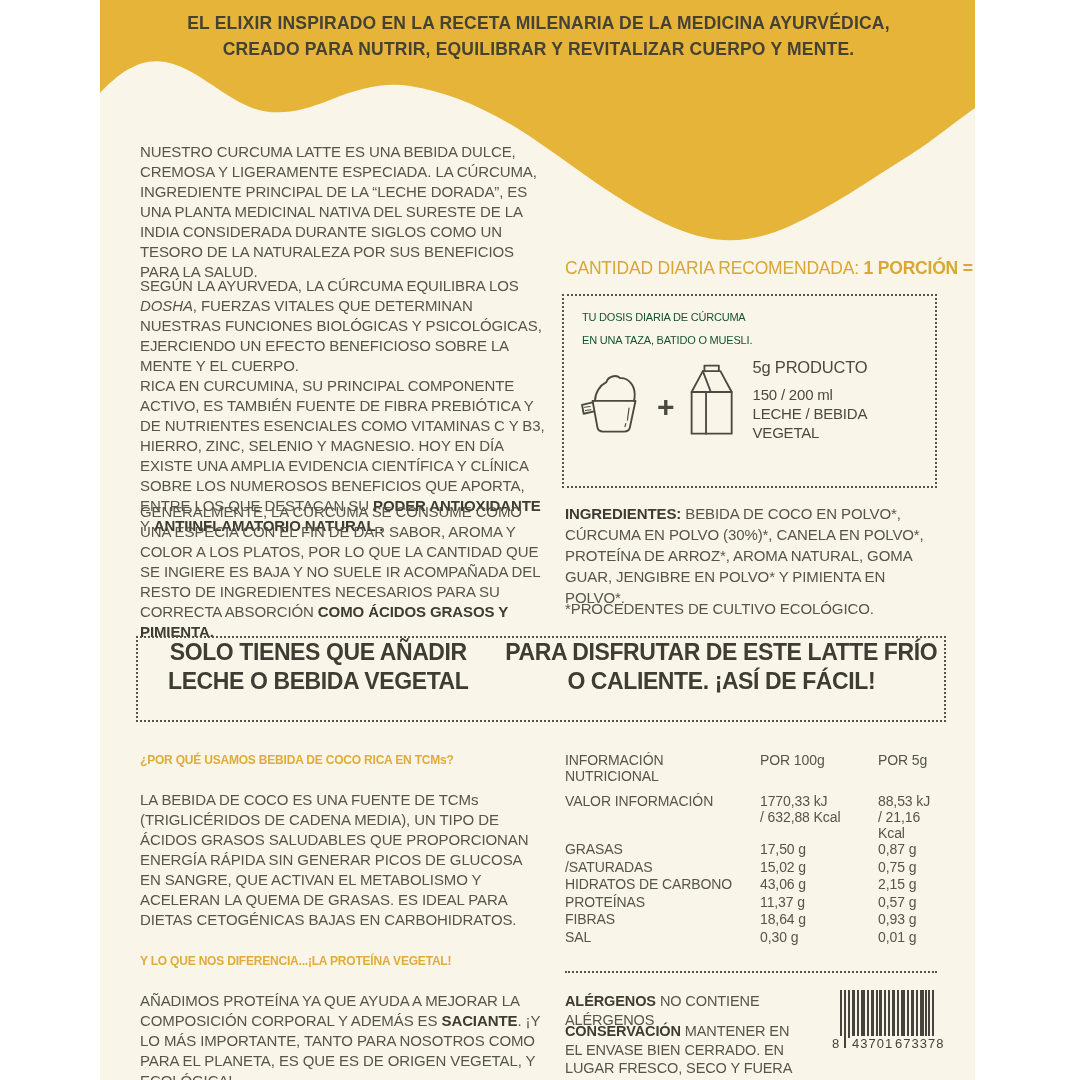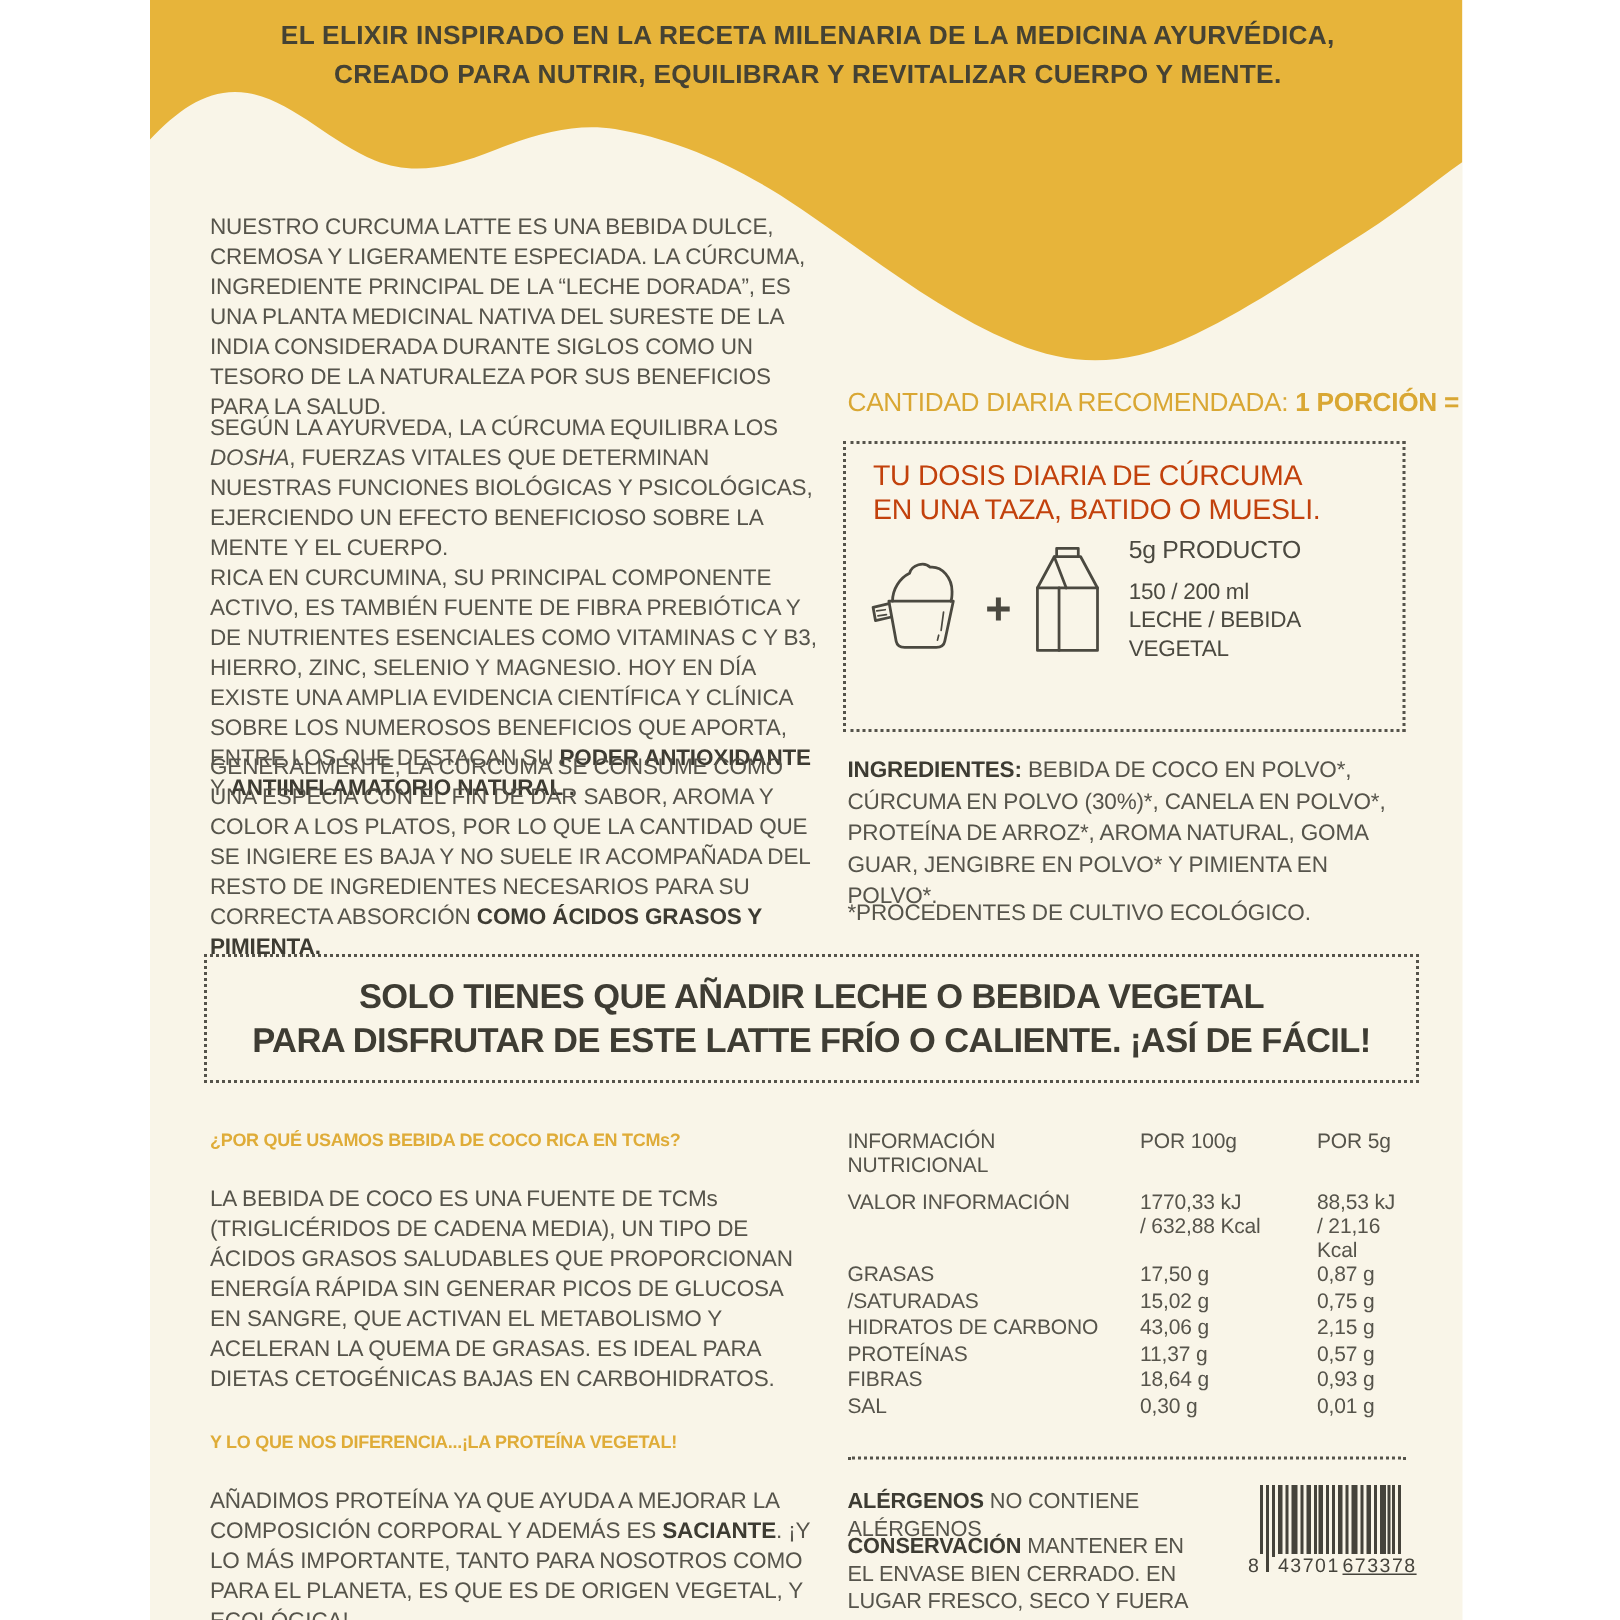--- a/index.html
+++ b/index.html
@@ -12,27 +12,27 @@
            color:#454233;font-weight:bold;font-size:17.5px;line-height:26px;letter-spacing:.2px;}
   .body-text{color:#56544B;font-size:15px;line-height:20px;letter-spacing:-0.1px;}
   .body-text b{color:#3D3B32;}
   .gold{color:#D9A733;}
   .goldhead{color:#DFAC38;font-weight:bold;font-size:12px;letter-spacing:-0.2px;}
   .cdr{font-size:17.5px;letter-spacing:-0.2px;white-space:nowrap;}
   .cdr b{font-weight:bold;}
   .dotbox{border:2px dotted #55534A;}
   .modo-title{font-weight:bold;color:#3D3B32;font-size:17px;letter-spacing:.2px;
               padding:10px 18px 8px 18px;border-bottom:2px dotted #55534A;}
-  .modo-body{padding:10px 18px 0 18px;color:#c2410c;font-size:19px;line-height:23px;letter-spacing:-0.2px;}
+  .modo-body{padding:10px 18px 0 18px;color:#14532d;font-size:11px;line-height:23px;letter-spacing:-0.2px;}
   .icon-row{display:flex;align-items:center;padding:6px 10px 0 14px;}
   .plus{font-size:30px;font-weight:bold;color:#4B4940;margin:14px 8px 0 6px;}
   .dose-lines{margin-left:14px;color:#4B4940;font-size:15px;line-height:19px;letter-spacing:-0.2px;}
   .dose-lines .big{font-size:16.5px;margin-bottom:8px;}
   .banner{position:absolute;left:36px;top:636px;width:806px;height:82px;
-          display:flex;flex-direction:column;justify-content:center;text-align:center;
+          display:flex;flex-direction:row;justify-content:flex-end;text-align:center;
           color:#3E3C33;font-weight:bold;font-size:23px;line-height:29px;letter-spacing:-0.4px;}
   .nut{color:#56544B;font-size:14px;letter-spacing:-0.1px;}
   .nut-row{position:relative;height:17.6px;}
   .nut-c1{position:absolute;left:0;}
   .nut-c2{position:absolute;left:195px;}
   .nut-c3{position:absolute;left:313px;}
   .divider{border-top:2px dotted #55534A;}
   .small-block{color:#56544B;font-size:14.5px;line-height:18.5px;letter-spacing:-0.1px;}
   .small-block b{color:#3D3B32;}
   .bc-digits{position:absolute;top:46px;font-size:13px;color:#45433B;background:#F9F5E8;padding:0 2px;letter-spacing:1px;}
@@ -214,17 +214,17 @@
           <rect x="71" y="0" width="3" height="48"></rect>
             <rect x="76" y="0" width="2" height="48"></rect>
           <rect x="80" y="0" width="4" height="48"></rect>
             <rect x="85" y="0" width="2" height="48"></rect>
           <rect x="88" y="0" width="2" height="58"></rect>
             <rect x="92" y="0" width="2" height="58"></rect>
         </g>
       </svg>
       <span class="bc-digits" style="left:0;">8</span>
       <span class="bc-digits" style="left:20px;">437017</span>
-      <span class="bc-digits" style="left:63px;text-decoration:underline;">673378</span>
+      <span class="bc-digits" style="left:63px;">673378</span>
     </div>
 
   </div>
 </div>
 
 </body></html>

